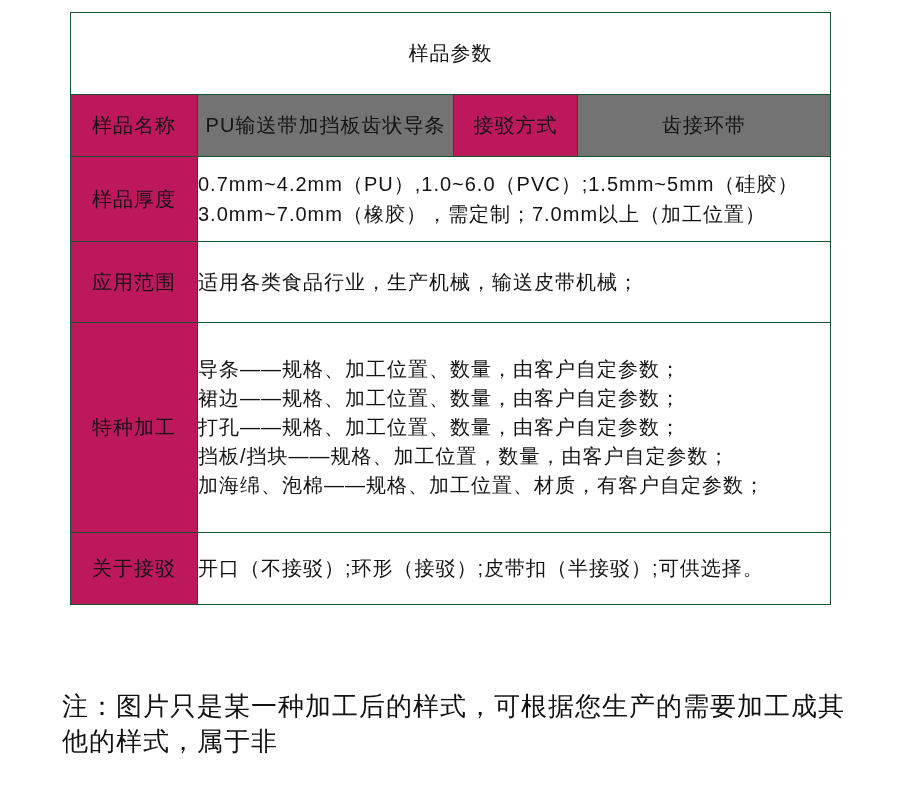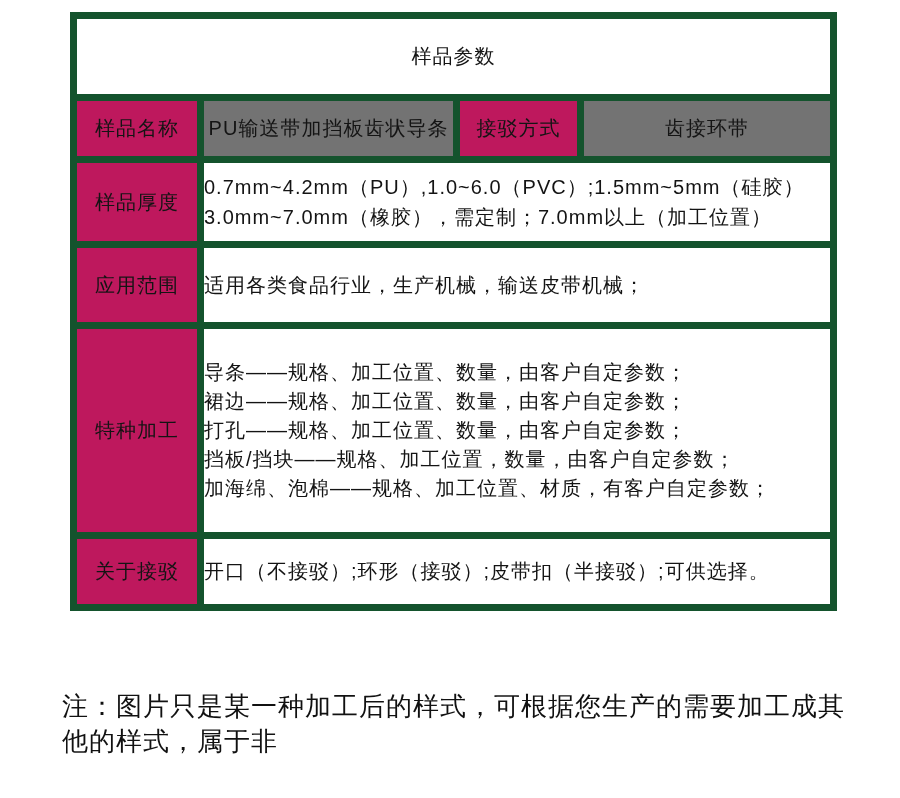--- a/index.html
+++ b/index.html
@@ -12,21 +12,21 @@
     overflow: hidden;
   }
   .spec-table {
     position: absolute;
     left: 70px; top: 12px;
     width: 760px;
     border-collapse: collapse;
     table-layout: fixed;
   }
   .spec-table td, .spec-table th {
-    border: 7px solid #14532d;
+    border: 1px solid #14532d;
     font-size: 20px;
     font-weight: normal;
     letter-spacing: 1px;
     vertical-align: middle;
   }
   .title-cell {
     height: 82px;
     font-size: 29px;
     font-weight: bold;
     letter-spacing: 3px;

